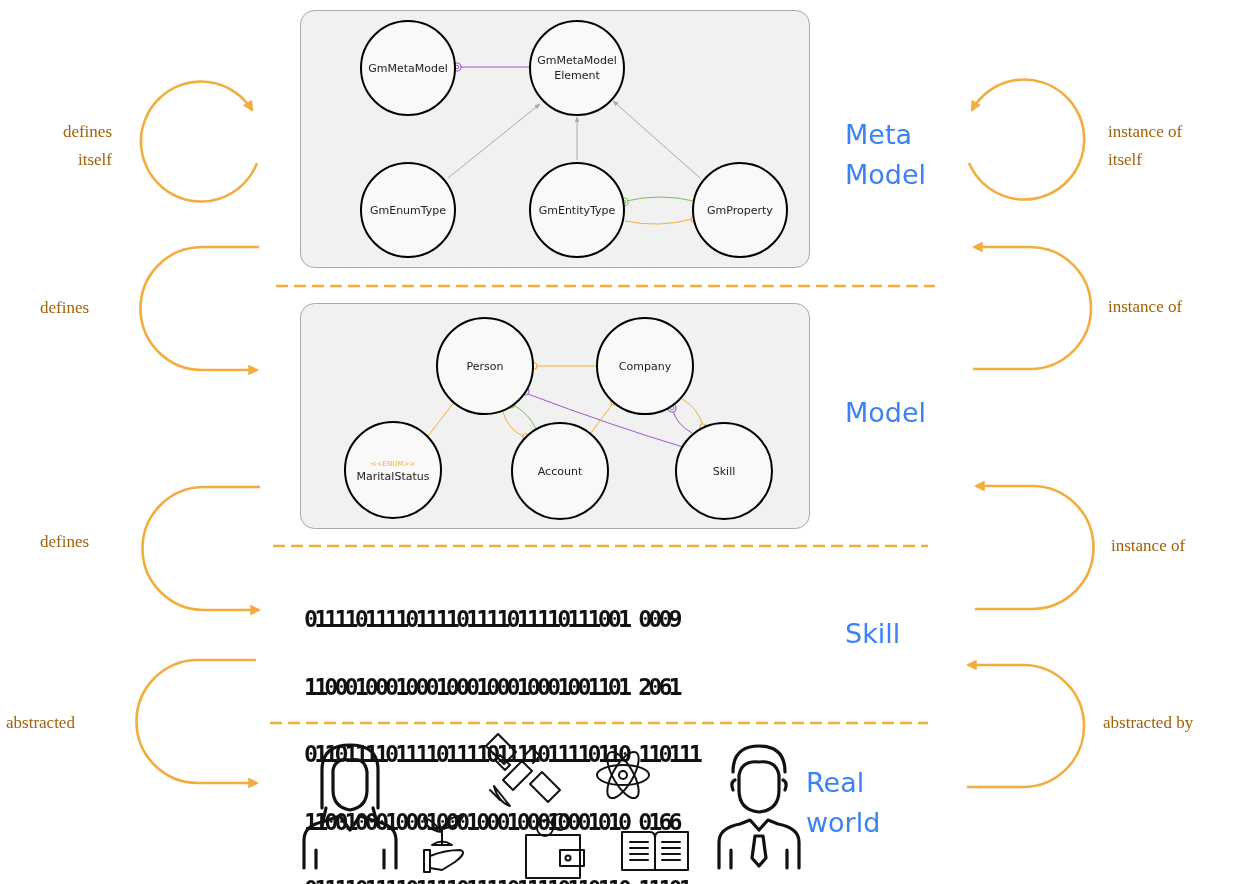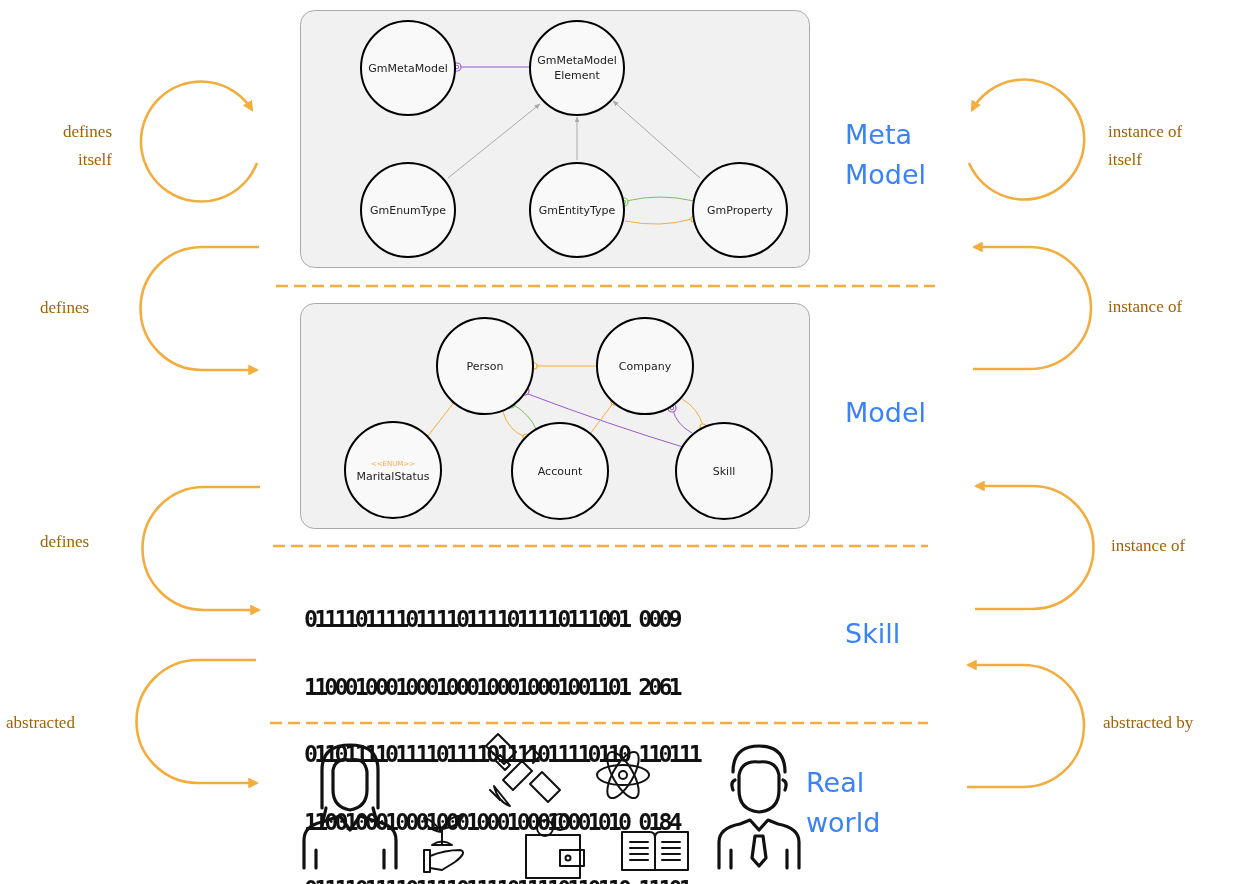--- a/index.html
+++ b/index.html
@@ -241,16 +241,16 @@
 </div>
 <div class="level-label" style="left:806px;top:763px;">
   <div>Real</div>
   <div>world</div>
 </div>
 
 <div class="binary">
   <div>01111011110111101111011110111001 0009</div>
   <div>11000100010001000100010001001101 2061</div>
   <div>01101111011110111101111011110110 110111</div>
-  <div>11001000100010001000100010001010 0184</div>
+  <div>11001000100010001000100010001010 0166</div>
   <div>01111011110111101111011110110110 11101</div>
   
 </div>
 
 </body></html>

